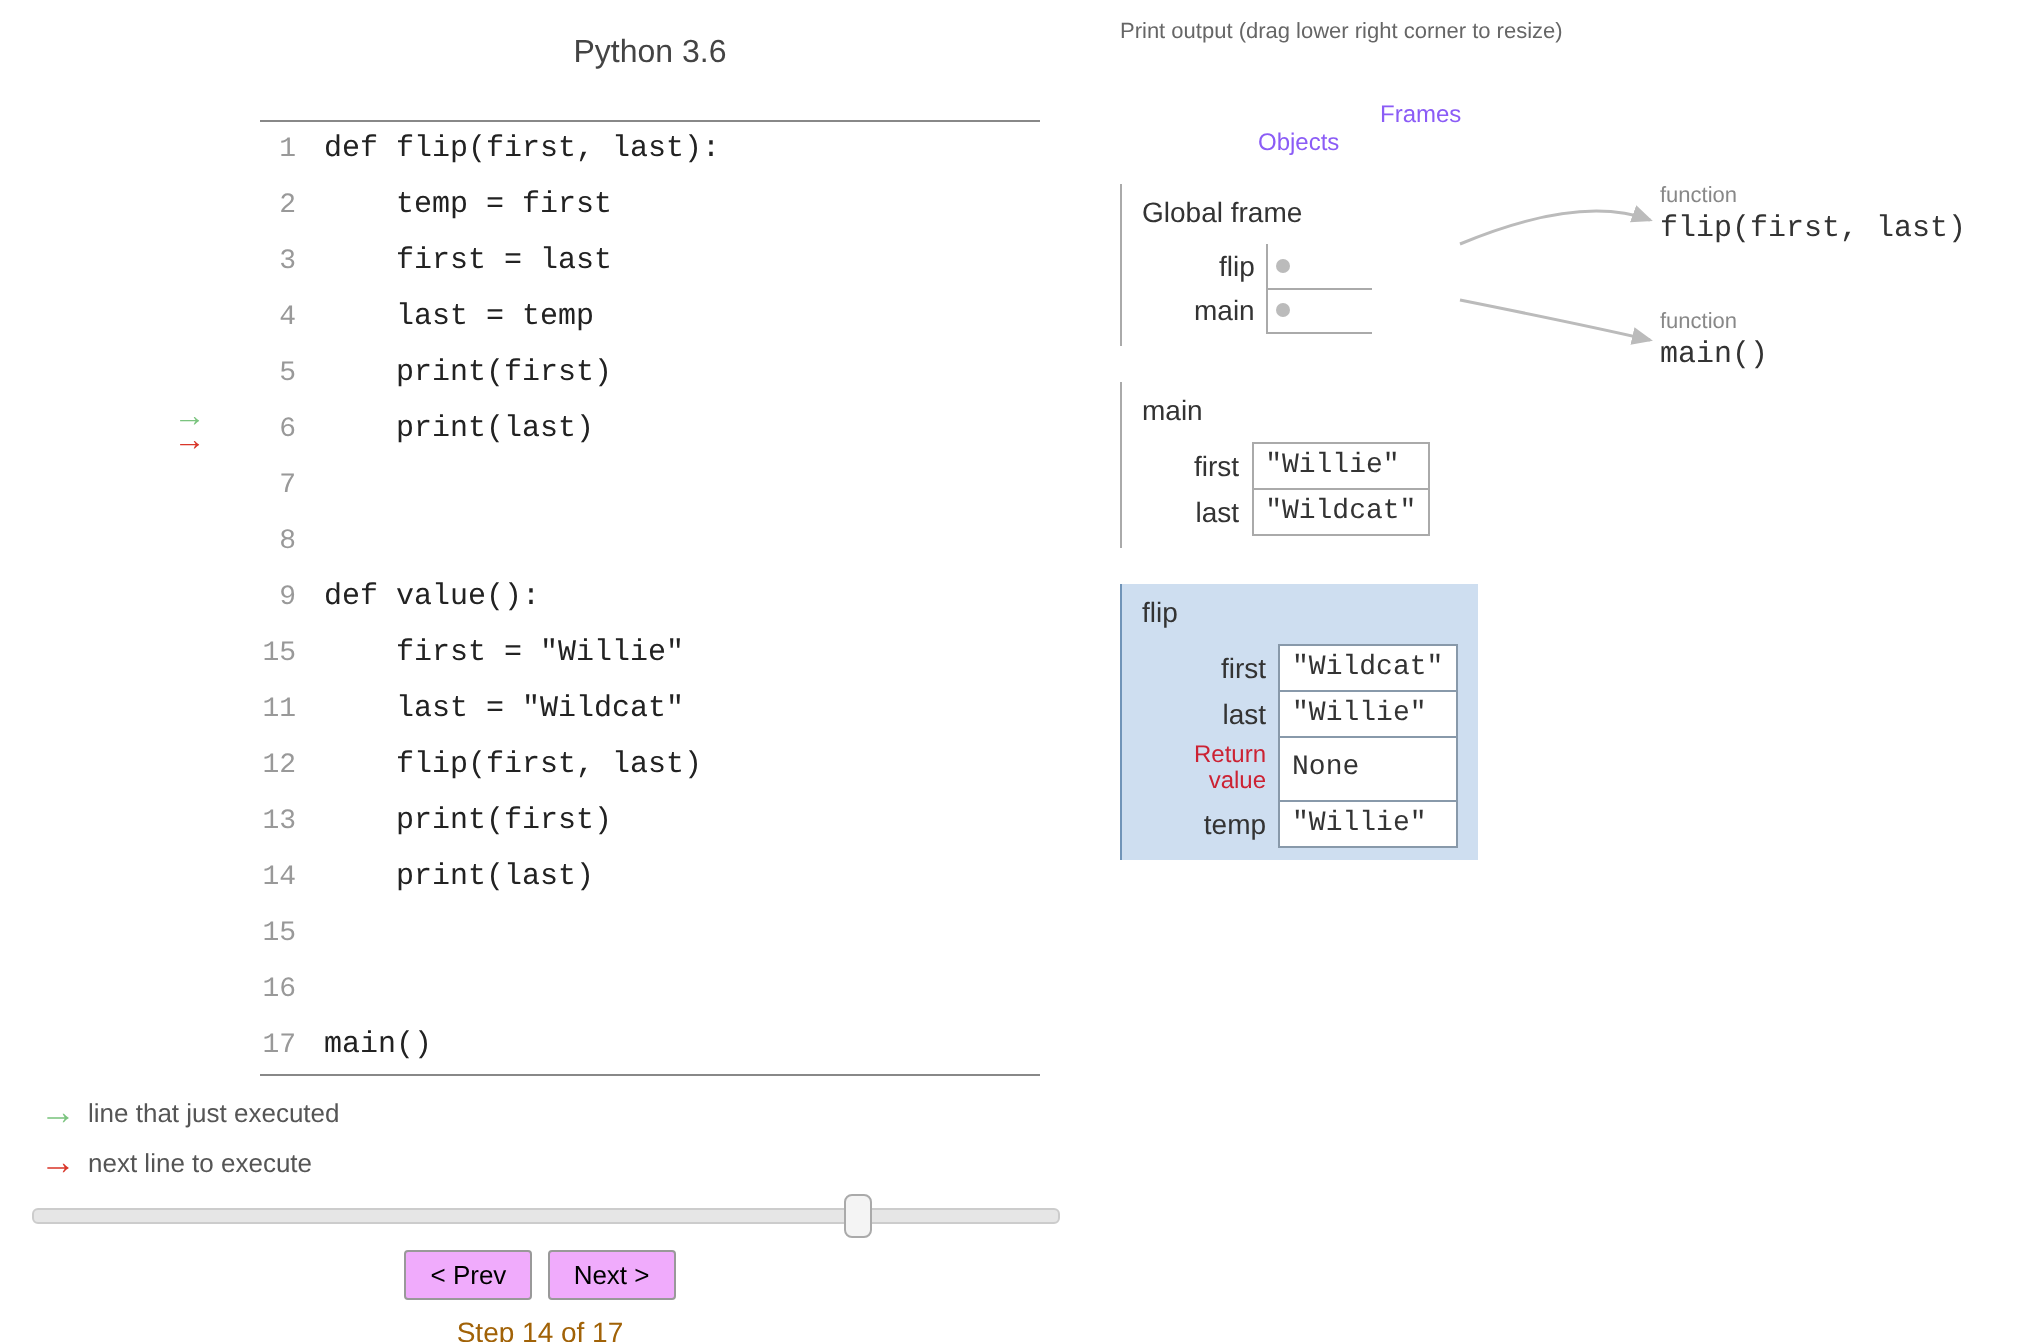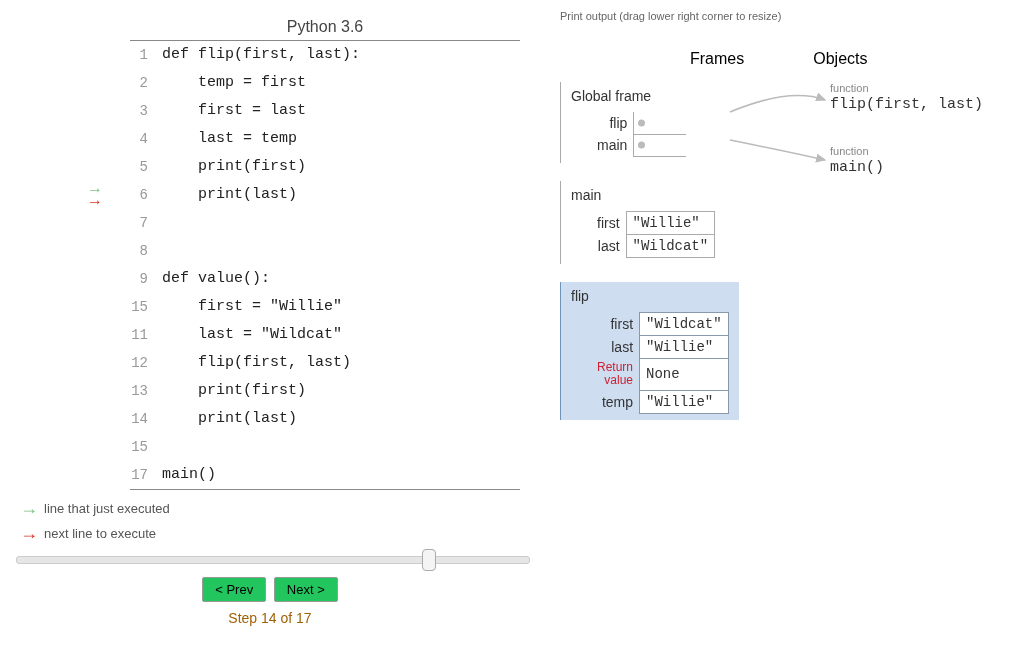--- a/index.html
+++ b/index.html
@@ -17,21 +17,21 @@
   .left-pane {
     width: 520px;
   }
   .right-pane {
     flex: 1;
   }
   .title {
     text-align: center;
     font-size: 16px;
     color: #444;
-    padding: 8px 0 4px 0;
+    padding: 8px 0 24px 0;
     border-bottom: 1px solid #888;
     margin: 0 10px 0 120px;
   }
   .code-area {
     font-family: "Andale Mono", "Courier New", monospace;
     font-size: 15px;
     border-bottom: 1px solid #888;
     margin: 0 10px 8px 120px;
     position: relative;
   }
@@ -100,21 +100,21 @@
     background: #f4f4f4; border:1px solid #aaa; border-radius:4px;
   }
   .controls {
     text-align: center;
     margin-top: 6px;
   }
   .btn {
     font-family: inherit;
     font-size: 13px;
     padding: 4px 12px;
-    background: #22c55e;
+    background: #f0abfc;
     border: 1px solid #999;
     border-radius: 2px;
     cursor: pointer;
     margin: 0 2px;
   }
   .step-label {
     text-align: center;
     margin-top: 8px;
     font-size: 14px;
     color: #a16207;
@@ -132,22 +132,23 @@
     font-size: 15px;
     padding: 4px 6px;
     box-sizing: border-box;
     resize: both;
     color: #222;
     line-height: 1.3;
   }
   .headers {
     display: flex;
     margin: 28px 0 14px 0;
-    font-size: 16px;
-    color: #000000;
+    font-size: 12px;
+    color: #8b5cf6;
+    flex-direction: column;
   }
   .headers .h-frames { margin-left: 130px; }
   .headers .h-objects { margin-left: 69px; }
   .viz {
     position: relative;
     display: flex;
   }
   .frames-col {
     width: 260px;
   }
@@ -295,20 +296,25 @@
           <div class="code-text">    print(first)</div>
         </div>
         <div class="code-line">
           <div class="gutter-arrows"></div>
           <div class="lineno">14</div>
           <div class="code-text">    print(last)</div>
         </div>
         <div class="code-line">
           <div class="gutter-arrows"></div>
           <div class="lineno">15</div>
+          <div class="code-text"></div>
+        </div>
+        <div class="code-line">
+          <div class="gutter-arrows"></div>
+          <div class="lineno">16</div>
           <div class="code-text"></div>
         </div>
         <div class="code-line">
           <div class="gutter-arrows"></div>
           <div class="lineno">17</div>
           <div class="code-text">main()</div>
         </div>
       </div>
 
     <div class="legend">

